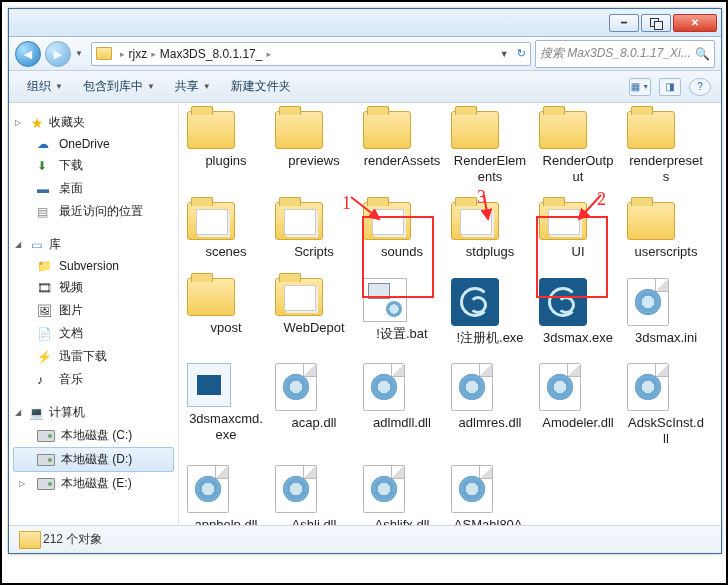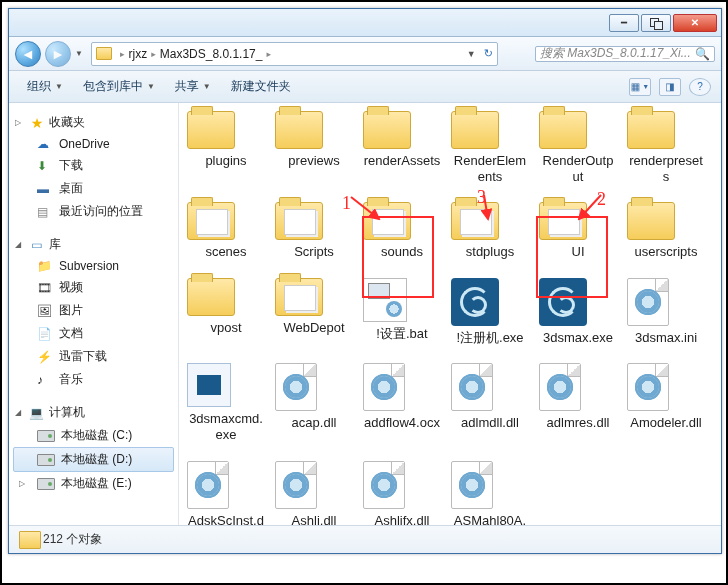--- a/index.html
+++ b/index.html
@@ -22,21 +22,21 @@
   .navbar { height: 34px; background: linear-gradient(#f7fbff,#e6eff8); border-bottom:1px solid #c0d0e0; display:flex; align-items:center; padding:0 6px; gap:4px; }
   .navbtn { width:26px; height:26px; border-radius:13px; background: radial-gradient(circle at 30% 30%, #aee0ff, #5aa8e0 60%, #3a7fb8); border:1px solid #3a7fb8; display:flex; align-items:center; justify-content:center; color:#fff; font-size:14px; }
   .navbtn.fwd { opacity:0.6; }
   .navdd { width:12px; font-size:8px; color:#555; }
   .addrwrap { flex:1; display:flex; align-items:center; height:24px; border:1px solid #a0b8d0; background:#fff; border-radius:2px; padding:0 4px; gap:4px; }
   .foldersm { width:16px; height:13px; background: linear-gradient(#ffe9a8,#f5cd5a); border:1px solid #d0a838; border-radius:1px; }
   .bcrumb { display:flex; align-items:center; font-size:12px; color:#222; }
   .bcsep { margin:0 4px; color:#888; font-size:9px; }
   .addrwrap .dd { margin-left:auto; font-size:9px; color:#555; padding:0 4px; }
   .addrwrap .ref { font-size:11px; color:#2a6db8; }
-  .searchwrap { width:180px; height:16px; border:1px solid #a0b8d0; background:#fff; border-radius:2px; display:flex; align-items:center; padding:0 4px; font-size:12px; color:#888; font-style:italic;margin-left:33px; }
+  .searchwrap { width:180px; height:28px; border:1px solid #a0b8d0; background:#fff; border-radius:2px; display:flex; align-items:center; padding:0 4px; font-size:12px; color:#888; font-style:italic; }
   .searchwrap .sicon { margin-left:auto; color:#3a7fb8; font-style:normal; }
 
   
   .toolbar { height:32px; background: linear-gradient(#f2f7fc,#e1ecf5); border-bottom:1px solid #c8d6e4; display:flex; align-items:center; padding:0 10px; gap:4px; font-size:12px; color:#1a3a5a; }
   .tbitem { padding:4px 8px; display:flex; align-items:center; gap:4px; }
   .tbitem .dd { font-size:8px; color:#555; }
   .toolbar .spacer { flex:1; }
   .vicon { width:22px; height:18px; border:1px solid #a8c0d8; border-radius:2px; background:#f0f6fc; margin-left:4px; display:flex; align-items:center; justify-content:center; font-size:10px; color:#3a6ea5; }
 
   
@@ -317,45 +317,45 @@
             <div class="item">
               <div class="pageico">
                 <div class="gear"></div>
               </div>
               <div class="lbl">acap.dll</div>
             </div>
             <div class="item">
               <div class="pageico">
                 <div class="gear"></div>
               </div>
-              <div class="lbl">addflow4.ocx</div>
-            </div>
-            <div class="item">
-              <div class="pageico">
-                <div class="gear"></div>
-              </div>
               <div class="lbl">adlmdll.dll</div>
             </div>
             <div class="item">
               <div class="pageico">
                 <div class="gear"></div>
               </div>
               <div class="lbl">adlmres.dll</div>
             </div>
             <div class="item">
               <div class="pageico">
                 <div class="gear"></div>
               </div>
               <div class="lbl">Amodeler.dll</div>
             </div>
             <div class="item">
               <div class="pageico">
                 <div class="gear"></div>
               </div>
               <div class="lbl">AdskScInst.dll</div>
+            </div>
+            <div class="item">
+              <div class="pageico">
+                <div class="gear"></div>
+              </div>
+              <div class="lbl">apphelp.dll</div>
             </div>
             <div class="item">
               <div class="pageico">
                 <div class="gear"></div>
               </div>
               <div class="lbl">Ashli.dll</div>
             </div>
             <div class="item">
               <div class="pageico">
                 <div class="gear"></div>

